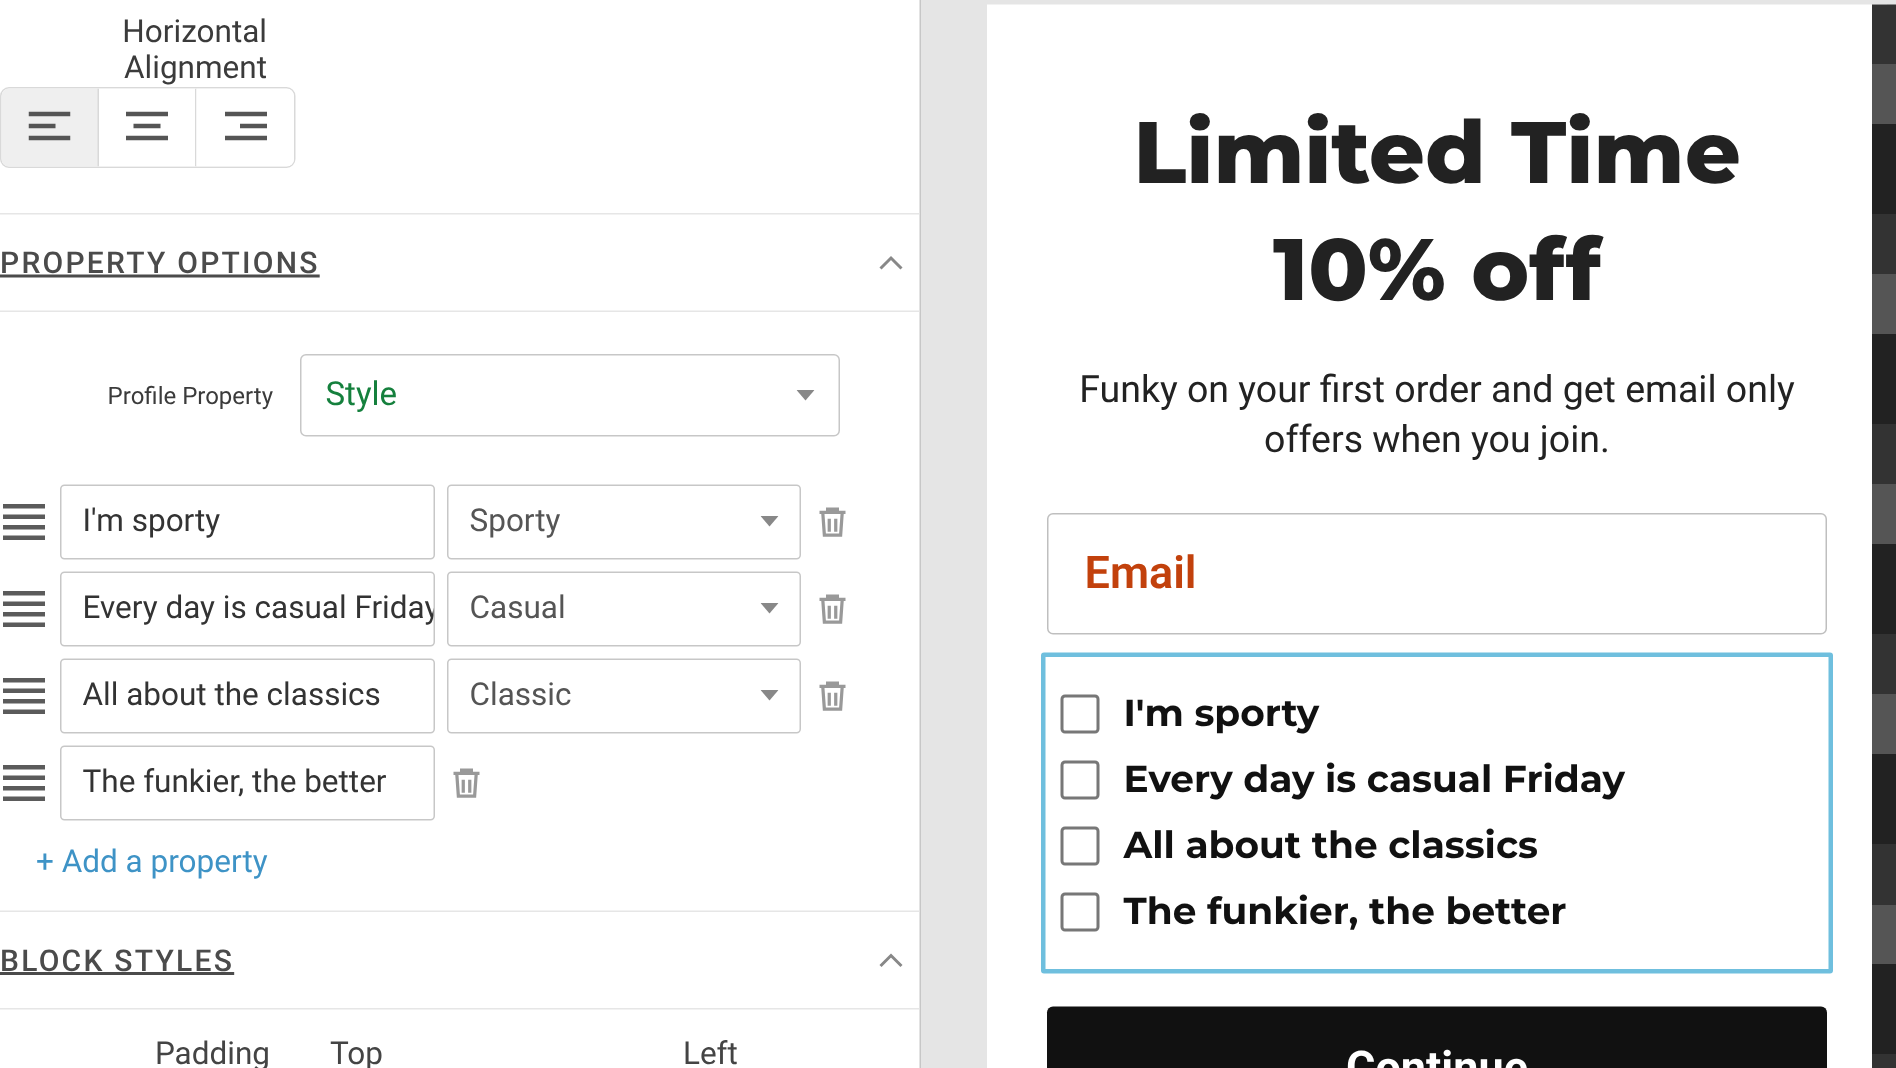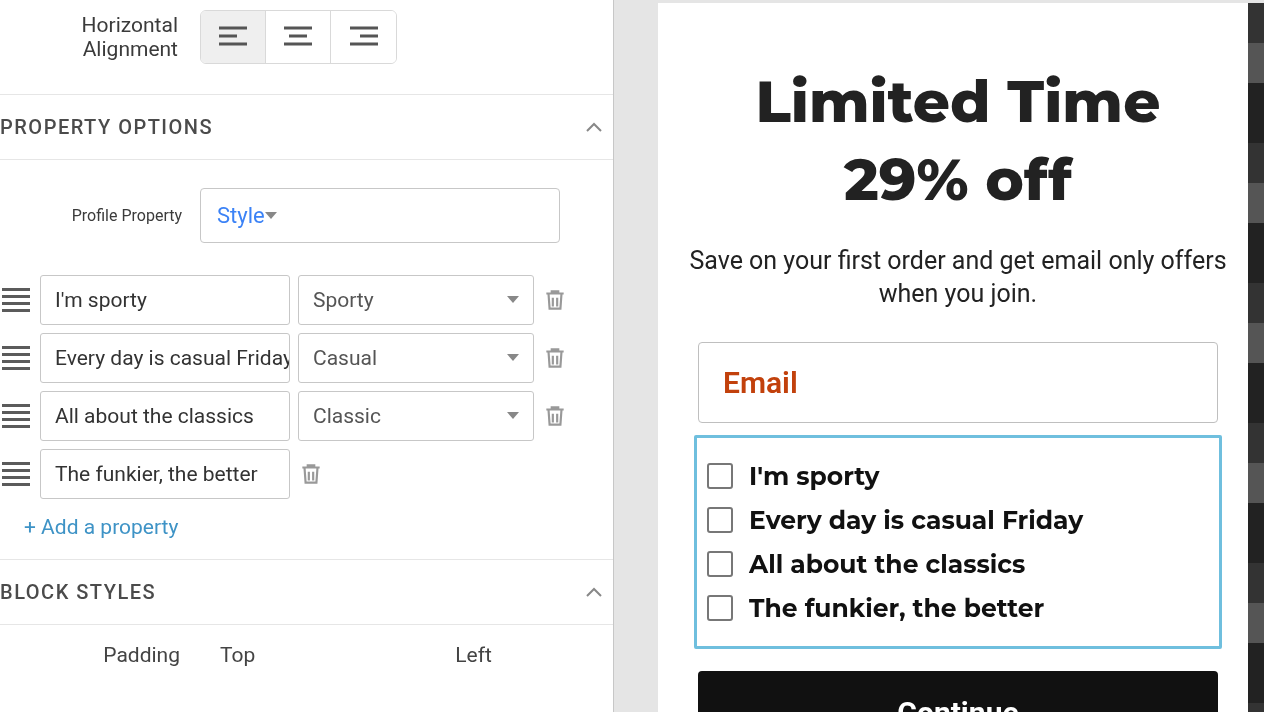--- a/index.html
+++ b/index.html
@@ -15,22 +15,23 @@
   .sidebar {
     width: 614px;
     height: 100%;
     border-right: 1px solid #c7c7c7;
     overflow: hidden;
     background: #fff;
   }
 
   .row-align {
     display: flex;
-    align-items: center;
+    align-items: flex-start;
     padding: 10px 0 30px 0;
+    flex-direction: column;
   }
   .row-align-label {
     width: 200px;
     text-align: right;
     font-size: 21px;
     color: #3b3b3b;
     padding-right: 22px;
   }
   .align-group {
     display: flex;
@@ -55,20 +56,21 @@
     display: flex;
     justify-content: space-between;
     align-items: center;
     border-top: 1px solid #e6e6e6;
     border-bottom: 1px solid #e6e6e6;
     padding: 20px 10px 20px 0;
     font-size: 20px;
     letter-spacing: 1.5px;
     color: #4b4b4b;
     font-weight: 500;
+    text-decoration: underline;
   }
 
   .profile-row {
     display: flex;
     align-items: center;
     padding: 28px 10px 28px 0;
   }
   .profile-label {
     width: 200px;
     text-align: right;
@@ -76,22 +78,23 @@
     color: #3b3b3b;
     padding-right: 18px;
   }
   .select {
     flex: 1;
     max-width: 360px;
     border: 1px solid #c7c7c7;
     border-radius: 4px;
     padding: 14px 16px;
     font-size: 22px;
-    color: #3b82f6;
-    display: flex;
+    color: #15803d;
+    display: flex;
+    justify-content: space-between;
     align-items: center;
   }
 
   .table-head {
     display: flex;
     padding: 10px 0 14px 0;
     border-top: 1px solid #e6e6e6;
     color: #7a7a7a;
     font-size: 22px;
   }
@@ -374,23 +377,23 @@
     <div style="width:120px"></div>
     <div>Left</div>
   </div>
 
 </div>
 
 <div class="preview">
   <div class="popup">
     <div class="headline">
       <span>Limited Time</span><br>
-      <span>29% off</span>
+      <span>10% off</span>
     </div>
-    <div class="subtext">Save on your first order and get email only offers when you join.</div>
+    <div class="subtext">Funky on your first order and get email only offers when you join.</div>
     <div class="email-in">Email</div>
     <div class="chk-box" id="opts">
         <div class="chk-row">
           <div class="chk"></div>
           <span>I'm sporty</span>
         </div>
         <div class="chk-row">
           <div class="chk"></div>
           <span>Every day is casual Friday</span>
         </div>

